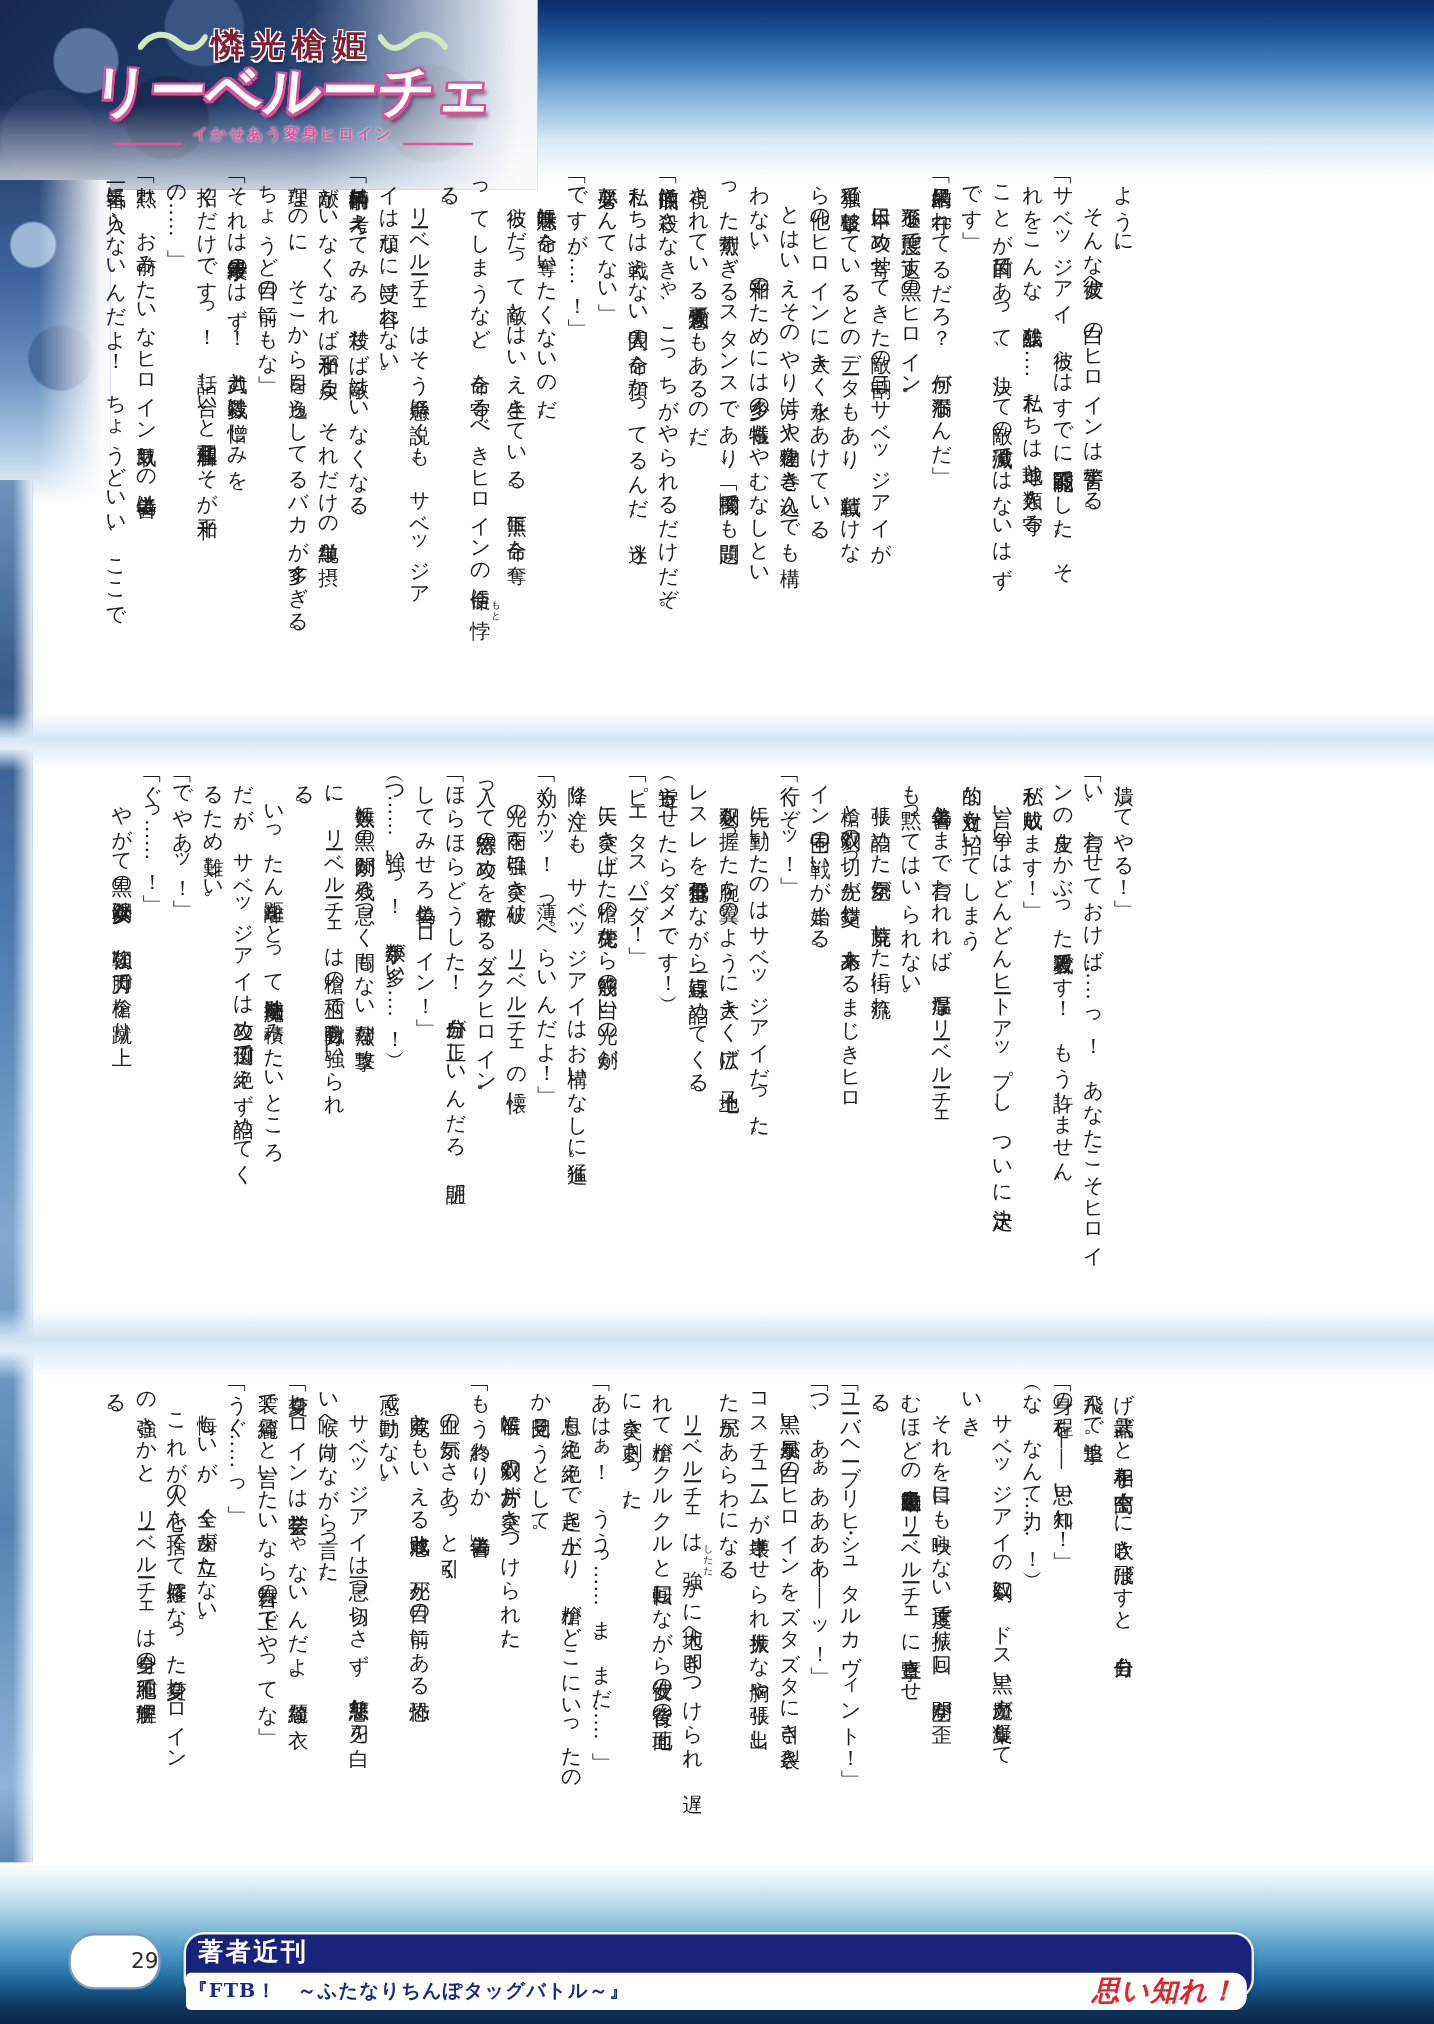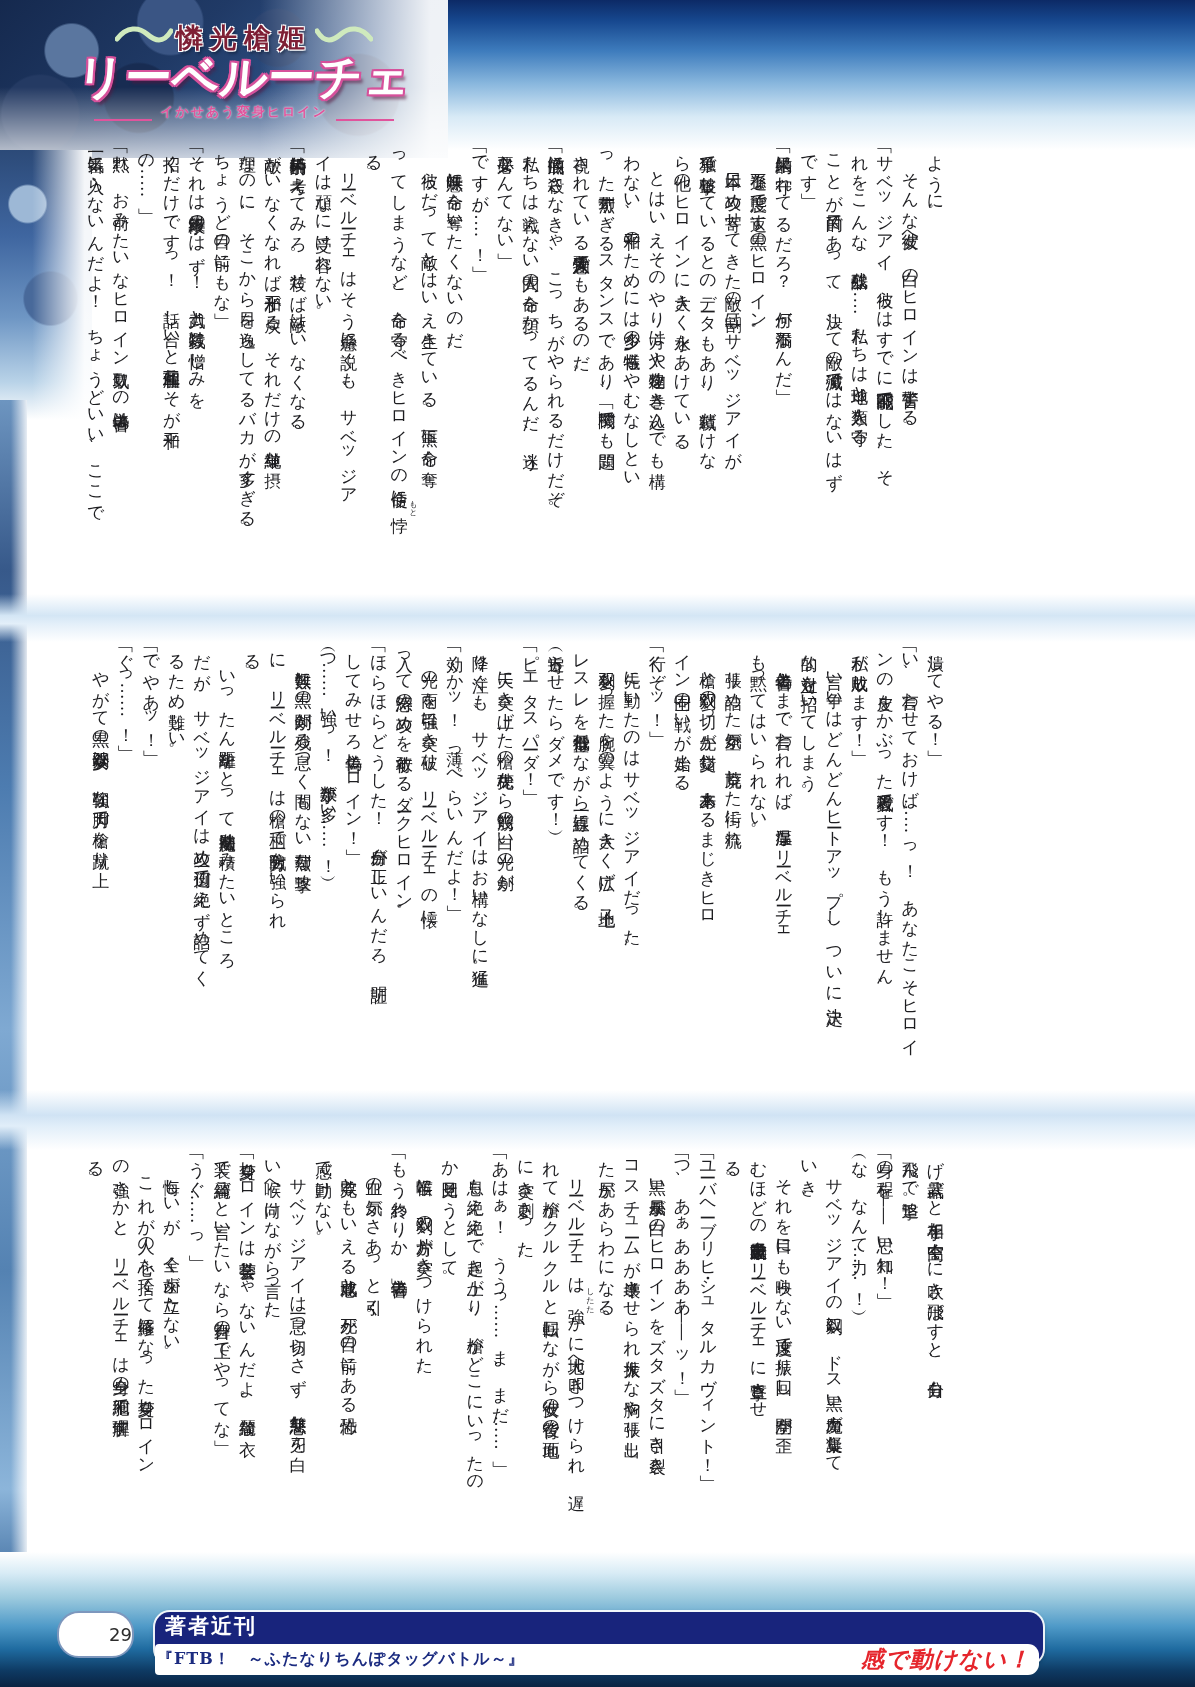--- a/index.html
+++ b/index.html
@@ -273,15 +273,15 @@
 
 <div class="page-pill">
   <span>29</span>
 </div>
 <div class="footer-bar">
   <div class="footer-label-box">
     <span>著者近刊</span>
   </div>
   <div class="footer-white">
     <span class="footer-title">『FTB！　～ふたなりちんぽタッグバトル～』</span>
-    <span class="footer-promo">感で動けない！</span>
+    <span class="footer-promo">思い知れ！</span>
   </div>
 </div>
 
 </body></html>

